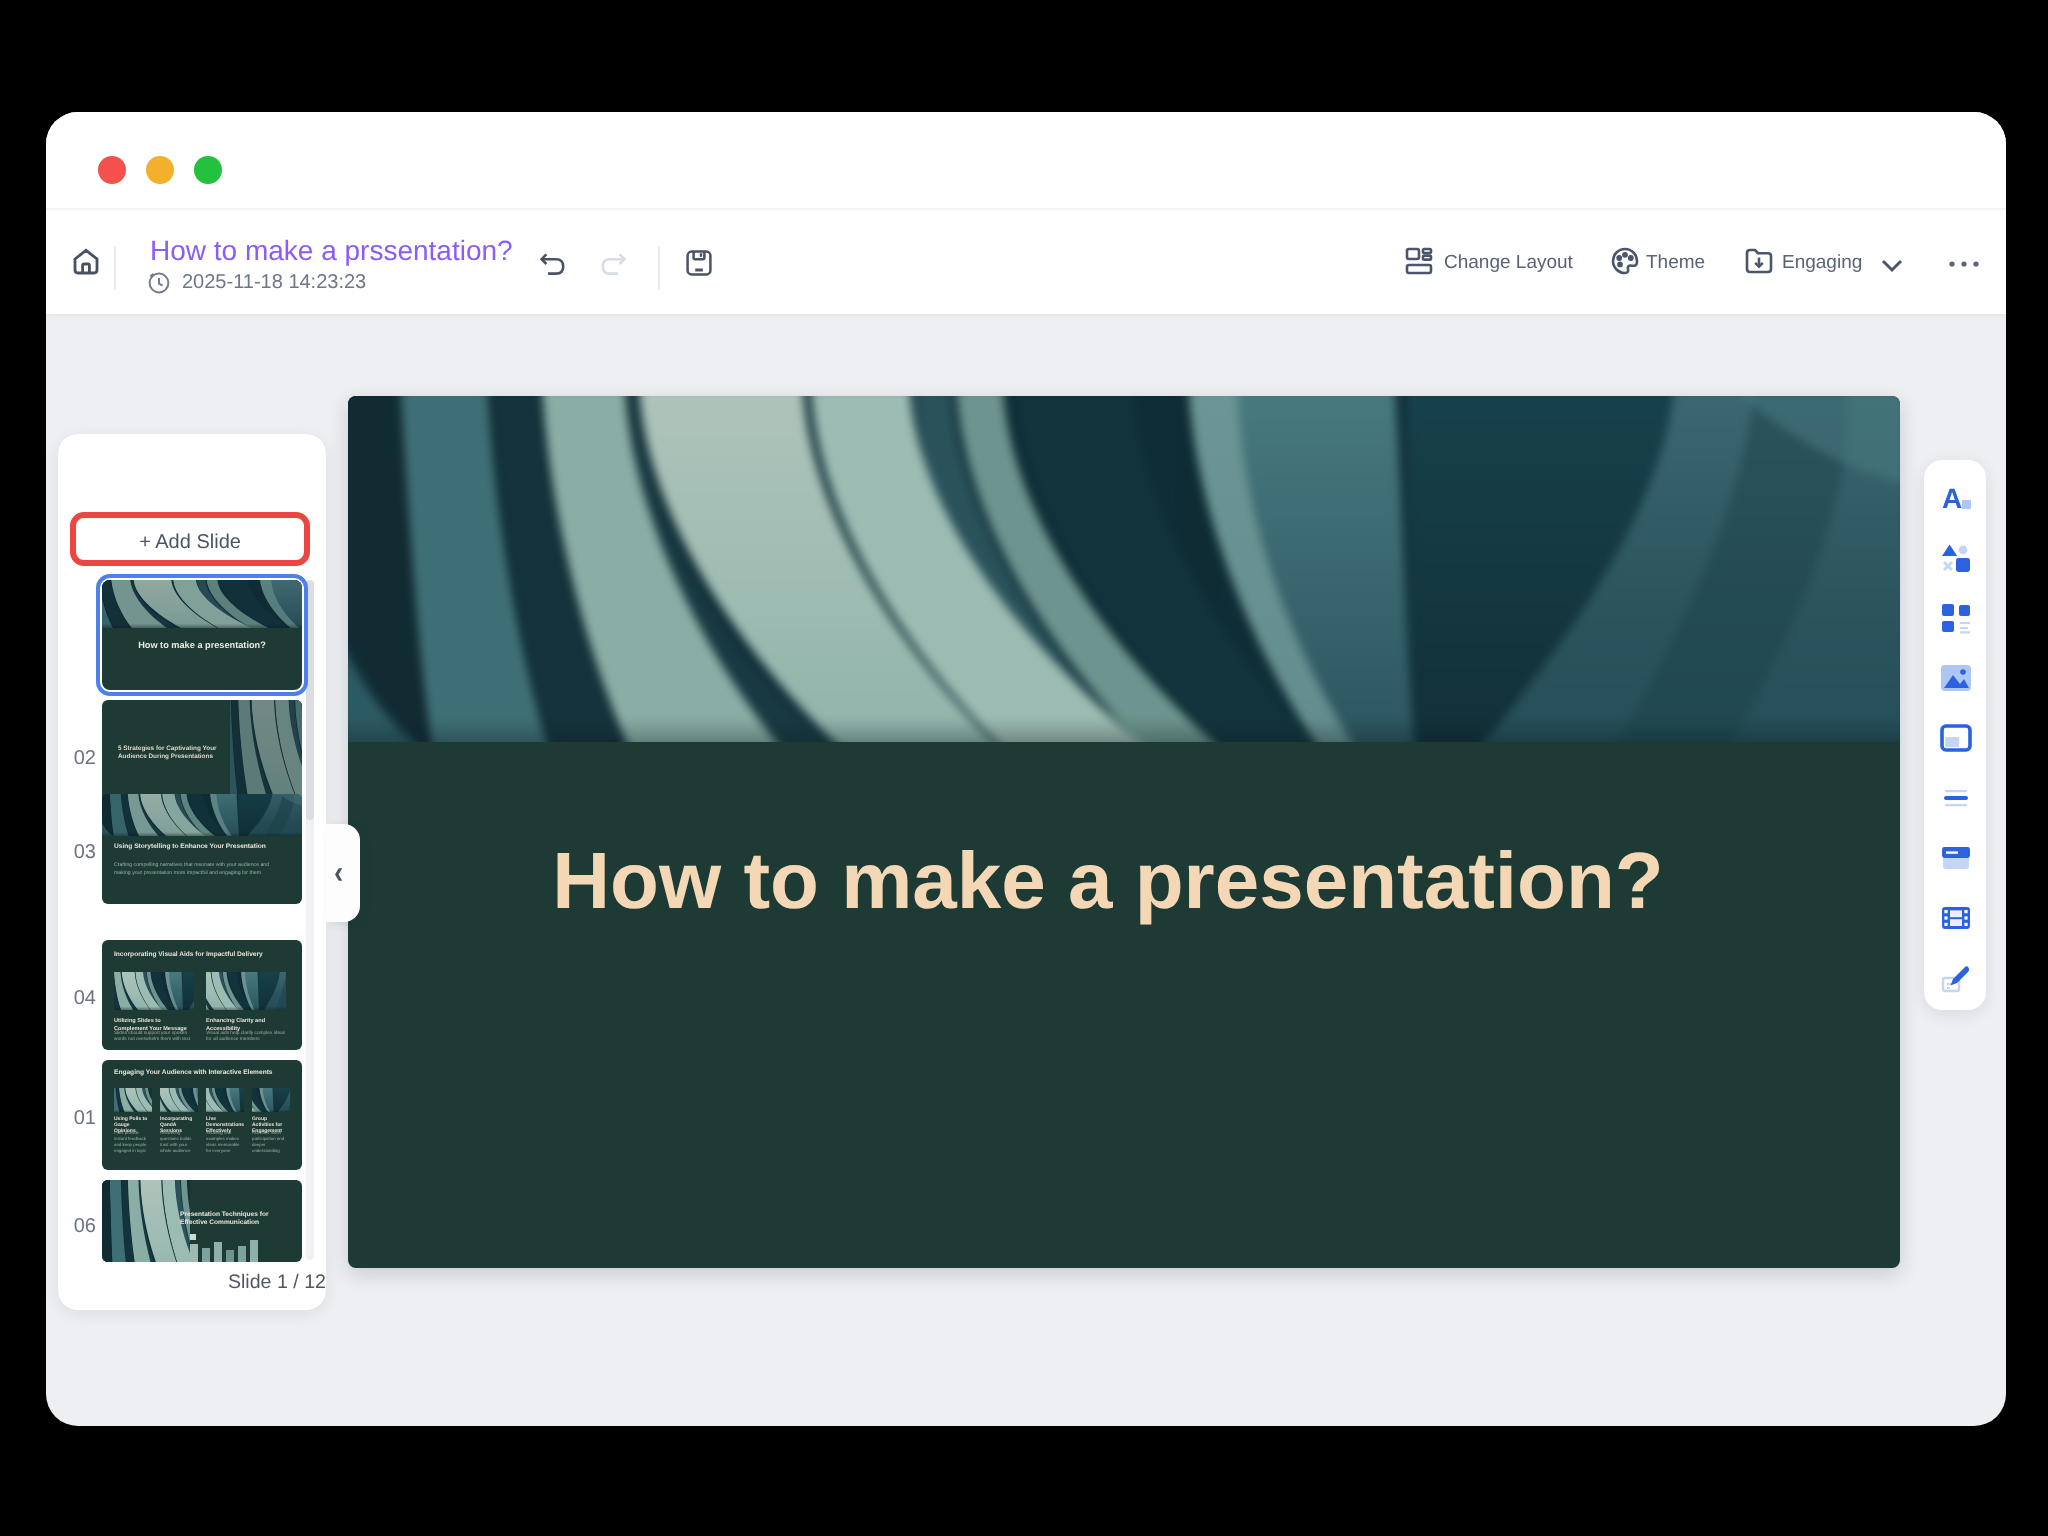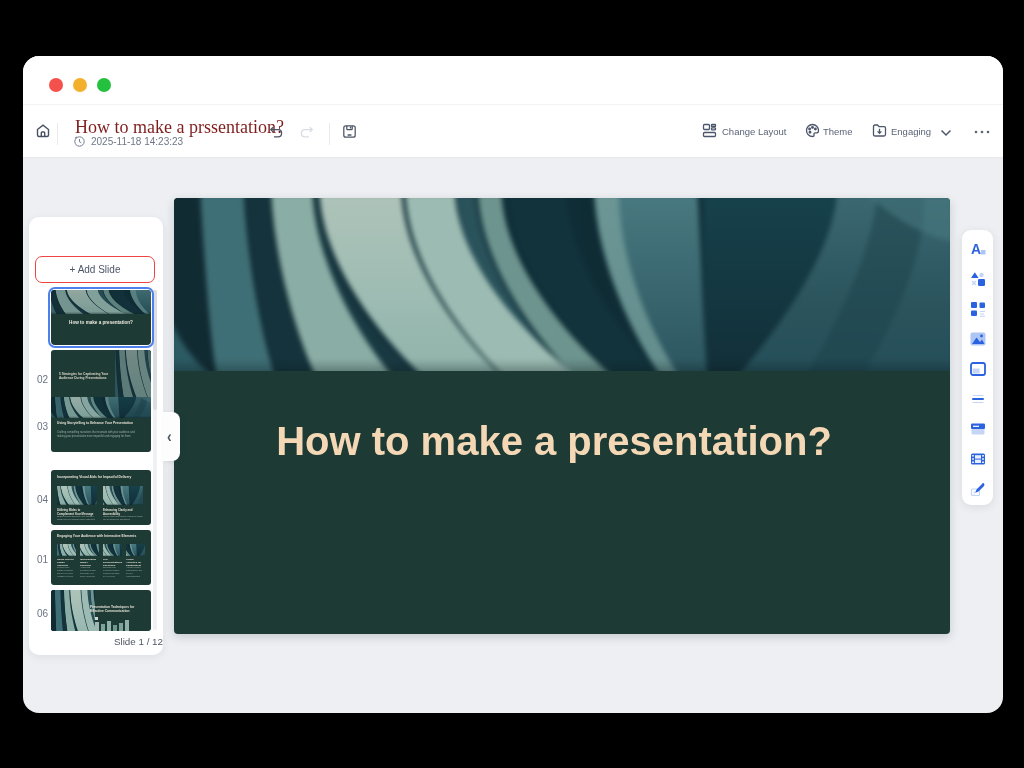--- a/index.html
+++ b/index.html
@@ -5,31 +5,31 @@
 * { margin:0; padding:0; box-sizing:border-box; }
 html,body { width:1024px; height:768px; background:#000; overflow:hidden;
   font-family:"Liberation Sans", sans-serif; }
 #win { position:absolute; left:23px; top:56px; width:980px; height:657px;
   background:#edeff2; border-radius:16px; overflow:hidden; }
 #titlebar { position:absolute; left:0; top:0; width:100%; height:48px; background:#fff; }
 .dot { position:absolute; top:22px; width:14px; height:14px; border-radius:50%; }
 #toolbar { position:absolute; left:0; top:48px; width:100%; height:53px; background:#fff;
   border-top:1px solid #f2f3f5; box-shadow:0 1px 2px rgba(0,0,0,0.04); }
 .vsep { position:absolute; width:1px; background:#e8eaee; top:18px; height:22px; }
-#ttl { position:absolute; left:52px; top:11.5px; font-size:18px; color:#7f1d1d;font-family:Liberation Serif, serif; }
+#ttl { position:absolute; left:52px; top:11.5px; font-size:14px; color:#8b5cf6; }
 #dt { position:absolute; left:68px; top:31px; font-size:10px; color:#6e7787; }
 .tbtxt { position:absolute; top:20.5px; font-size:9.5px; color:#5a6376; }
 #content { position:absolute; left:0; top:101px; width:100%; height:556px; }
 #sidebar { position:absolute; left:6px; top:60px; width:134px; height:438px;
   background:#fff; border-radius:10px; box-shadow:0 2px 8px rgba(40,50,70,0.08); }
 #btnReplace { position:absolute; left:6px; top:7px; width:120px; height:27px;
   background:#4a7ae2; border-radius:6px; color:#fff; font-size:10px;
   text-align:center; line-height:27px; }
 #btnAdd { position:absolute; left:6px; top:39px; width:120px; height:27px;
-  background:#fff; border:1px solid #ef4444; border-radius:7px; color:#4c5566;
+  background:#fff; border:3px solid #ef4444; border-radius:7px; color:#4c5566;
   font-size:10px; text-align:center; line-height:25px; }
 .thumbrow { position:absolute; left:0; width:134px; height:55px; }
 .tnum { position:absolute; left:0; width:19px; top:24px; font-size:10px; color:#6a7382; text-align:right; }
 .thumb { position:absolute; left:22px; top:0; width:100px; height:55px; border-radius:3px;
   overflow:hidden; background:#1d3a34; }
 .sel { outline:2px solid #4e80ec; outline-offset:1px; border-radius:4px; }
 #slidecount { position:absolute; left:0; width:134px; top:419px; text-align:right;
   font-size:9.8px; color:#4f5764; }
 #slide { position:absolute; left:151px; top:41px; width:776px; height:436px;
   background:#1d3a34; border-radius:4px; overflow:hidden; box-shadow:0 3px 10px rgba(30,40,60,0.18); }

